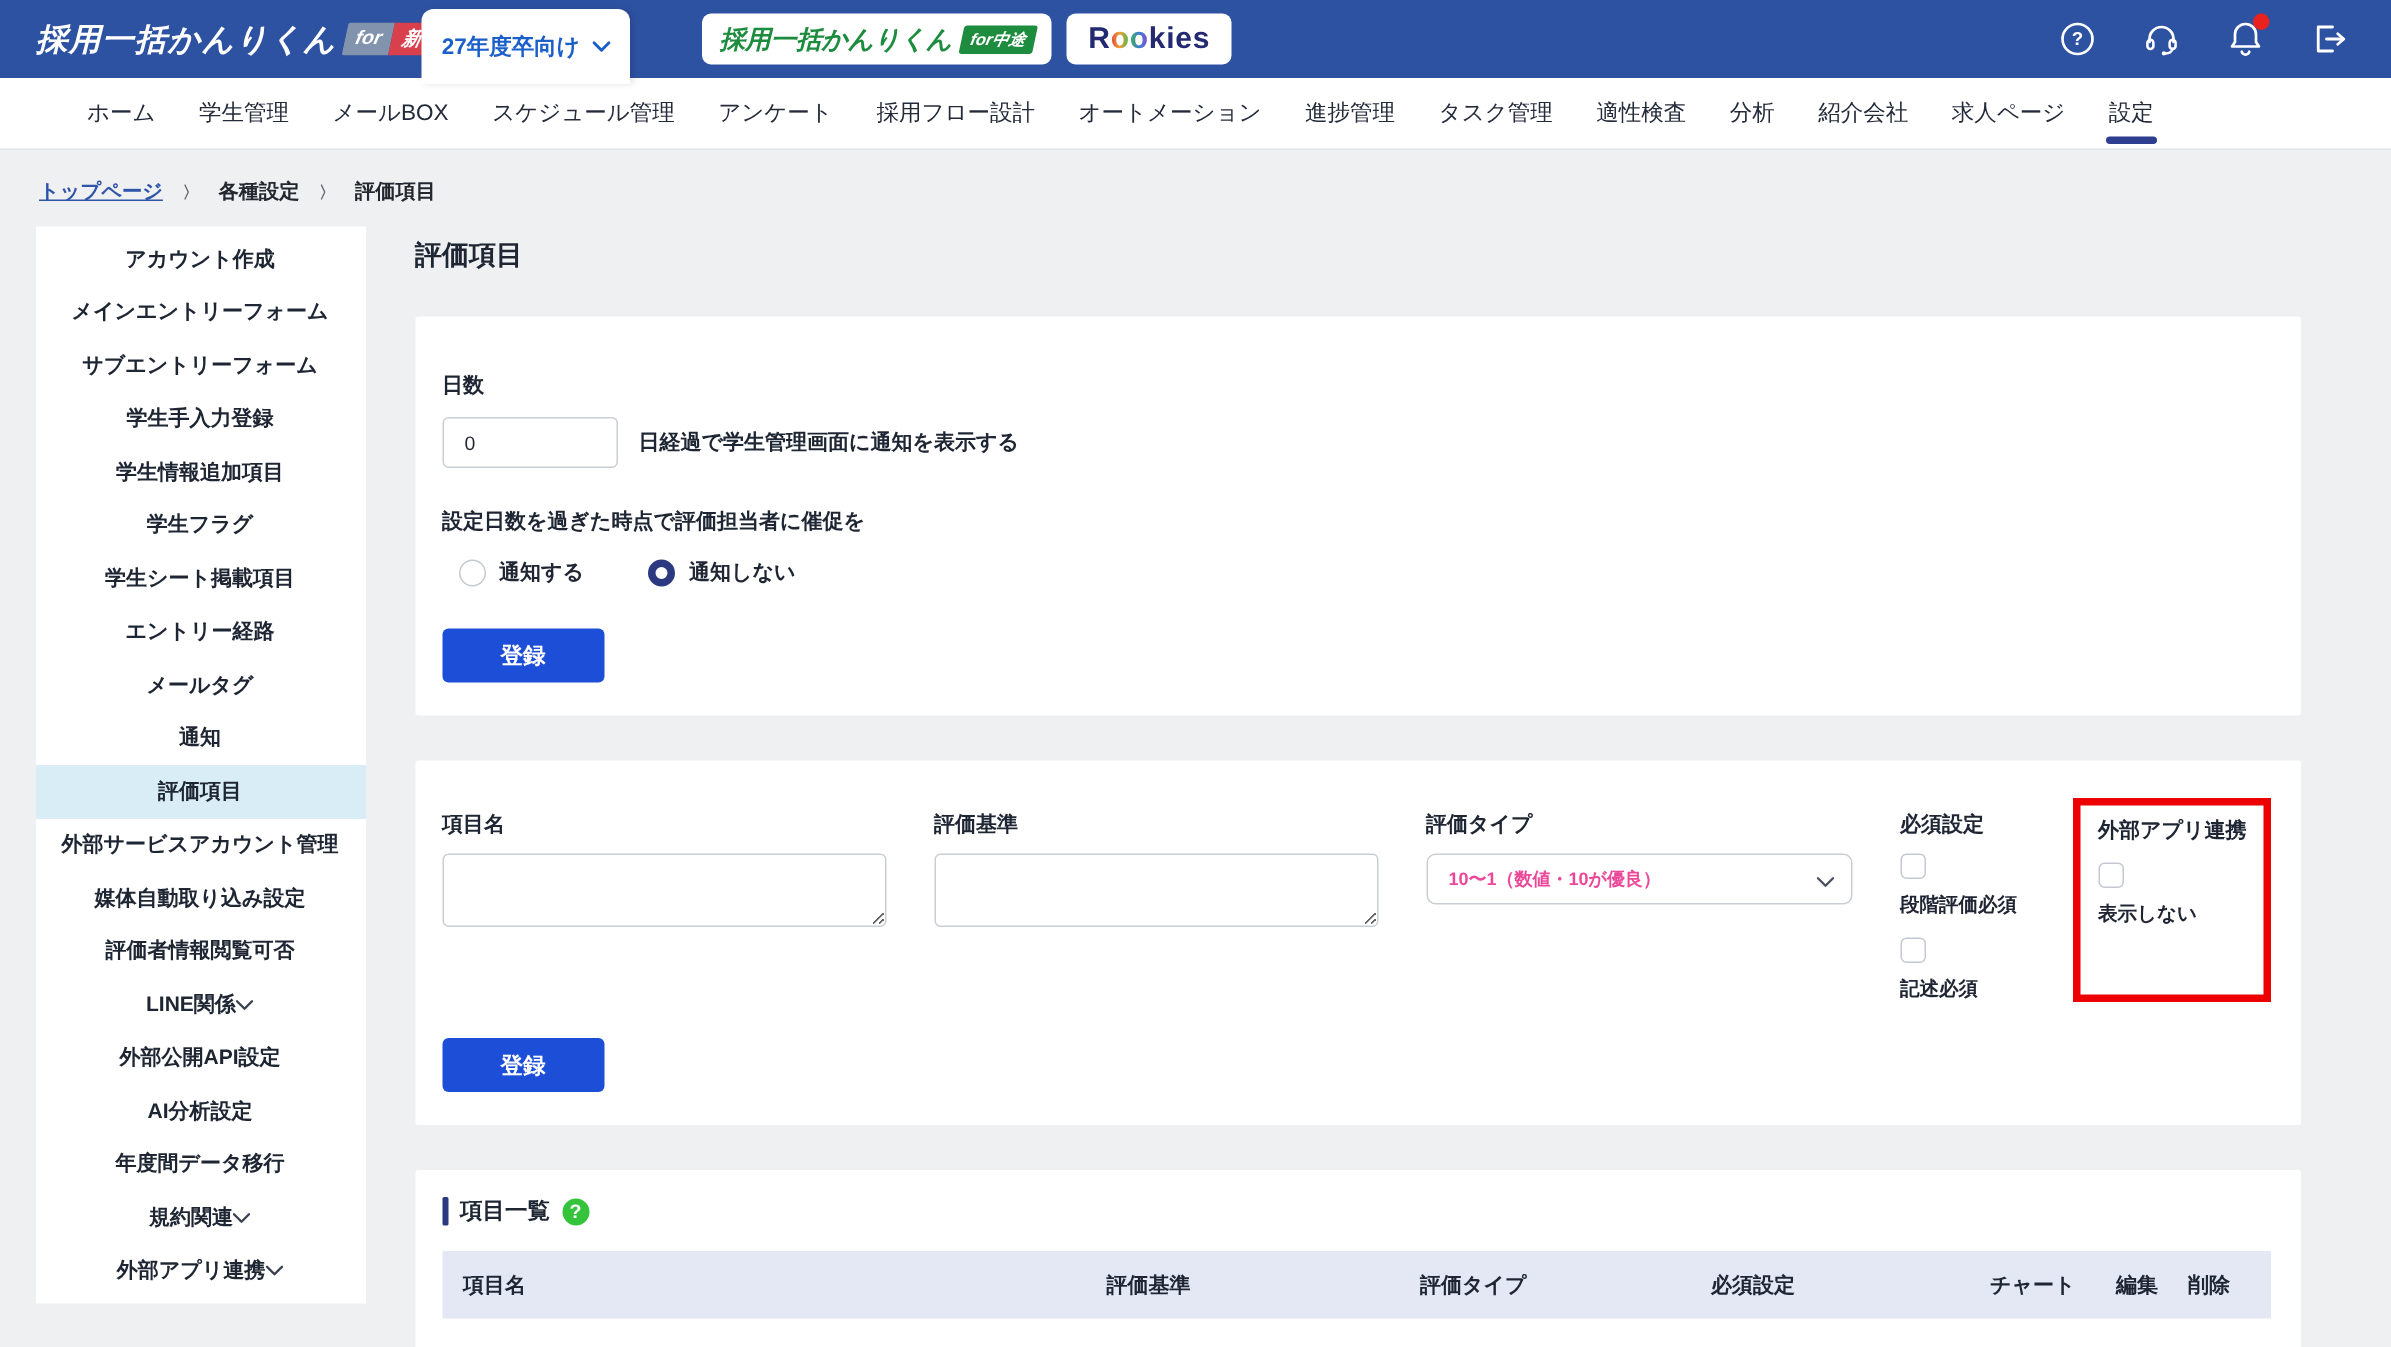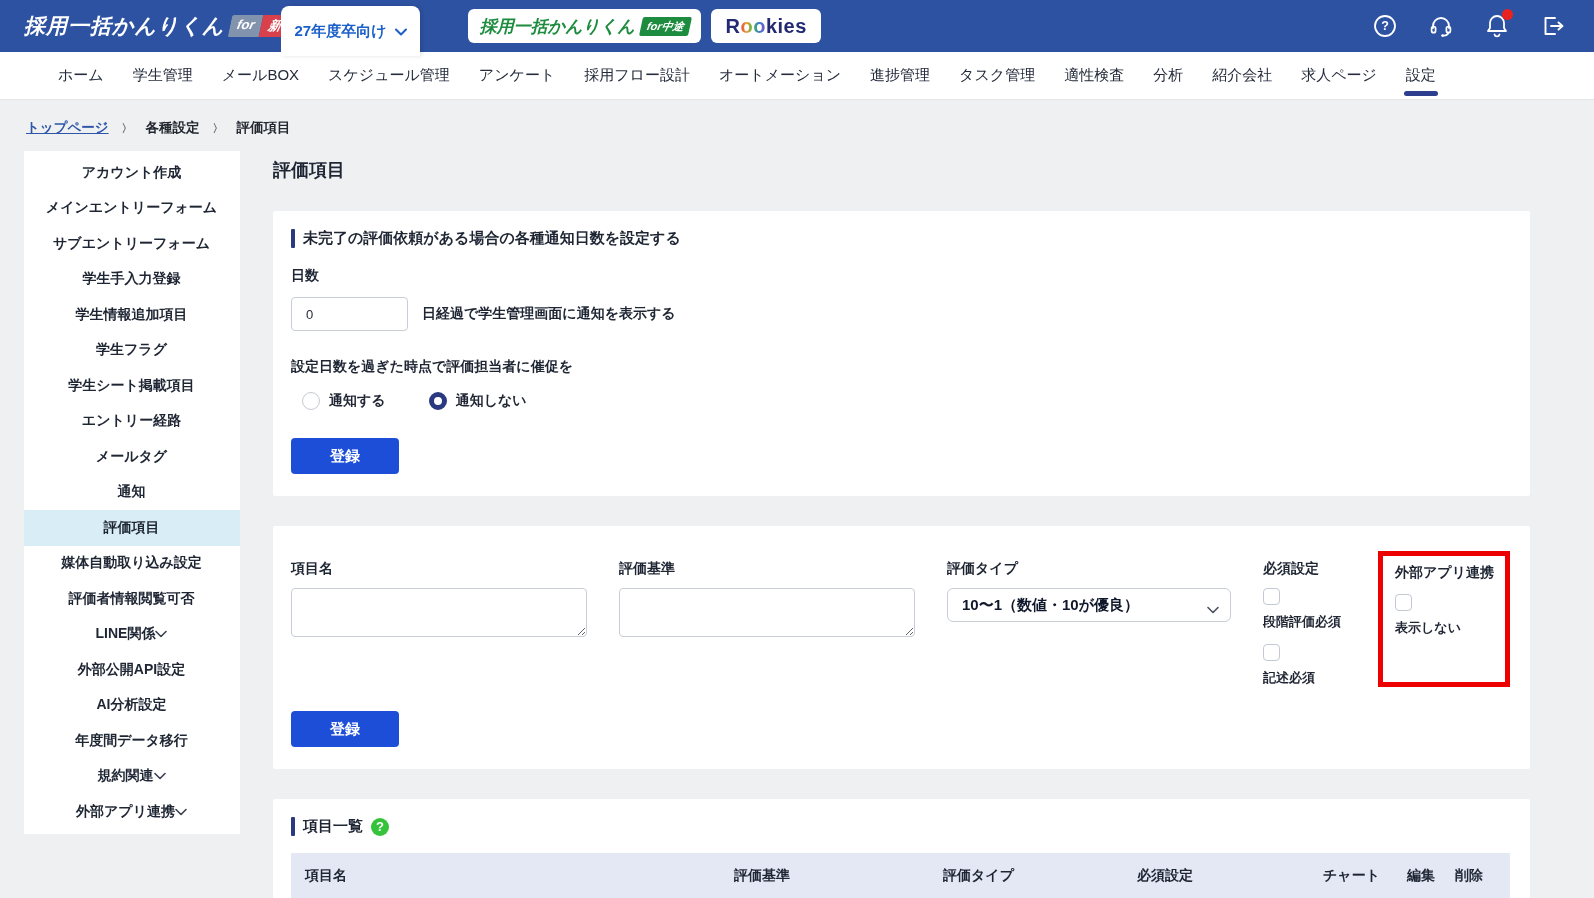--- a/index.html
+++ b/index.html
@@ -86,21 +86,21 @@
     border-radius:4px; font-size:15px; font-weight:800; cursor:pointer; font-family:inherit; }
 
   .fields-row { display:flex; margin-top:16px; }
   .field-col { display:flex; flex-direction:column; }
   .field-col .field-label { margin-bottom:10px; }
   .fc-name, .fc-criteria { width:296px; margin-right:32px; }
   .fc-type { width:284px; margin-right:32px; }
   .fc-required { width:115px; }
   .ta { width:100%; height:49px; border:1px solid #c9ced6; border-radius:4px; resize:both; font-family:inherit; font-size:13px; padding:6px 8px; }
   .select-box { position:relative; width:100%; height:34px; border:1px solid #c9ced6; border-radius:6px;
-    display:flex; align-items:center; padding:0 30px 0 14px; font-size:15px; font-weight:600; color:#0f172a; cursor:pointer; }
+    display:flex; align-items:center; padding:0 30px 0 14px; font-size:12px; font-weight:600; color:#ec4899; cursor:pointer; }
   .select-box .sel-chev { position:absolute; right:11px; top:11px; }
   .check-row { display:flex; align-items:flex-start; gap:8px; cursor:pointer;flex-direction:column; }
   .check-row + .check-row { margin-top:13px; }
   .checkbox { width:17px; height:17px; border:1.5px solid #c2c9d3; border-radius:4px; background:#fff; flex:none; }
   .check-label { font-size:13px; font-weight:700; white-space:nowrap; }
 
   .chart-highlight { margin-left:auto; margin-top:-9px; border:5px solid #ec0000; padding:8px 11px 20px 12px; }
   .chart-highlight .field-label { margin-bottom:12px; white-space:nowrap; }
 
   .list-head { display:flex; align-items:center; gap:8px; }
@@ -237,20 +237,23 @@
     <div class="side-item">
         <span>メールタグ</span>
       </div>
     <div class="side-item">
         <span>通知</span>
       </div>
     <div class="side-item active">
         <span>評価項目</span>
       </div>
     <div class="side-item">
+        <span>外部サービスアカウント管理</span>
+      </div>
+    <div class="side-item">
         <span>媒体自動取り込み設定</span>
       </div>
     <div class="side-item">
         <span>評価者情報閲覧可否</span>
       </div>
     <div class="side-item">
       <span>LINE関係</span>
       <span class="chev">
           <svg width="12" height="8" viewBox="0 0 12 8">
             <path d="M1 1.5 L6 6.5 L11 1.5" fill="none" stroke="#3a4150" stroke-width="1.6" stroke-linecap="round" stroke-linejoin="round"></path>
@@ -281,24 +284,20 @@
             <path d="M1 1.5 L6 6.5 L11 1.5" fill="none" stroke="#3a4150" stroke-width="1.6" stroke-linecap="round" stroke-linejoin="round"></path>
           </svg>
         </span>
     </div>
   </div>
 
   <div class="main-col">
     <div class="page-title">評価項目</div>
 
     <div class="card card-1">
-      <div class="sec-head">
-        <span class="sec-bar"></span>
-        <span class="sec-title">未完了の評価依頼がある場合の各種通知日数を設定する</span>
-      </div>
       <div class="field-label" style="margin-top:19px;">日数</div>
       <div class="days-row">
         <input class="days-input" type="text" value="0" style="">
         <span class="field-label">日経過で学生管理画面に通知を表示する</span>
       </div>
       <div class="field-label" style="margin-top:27px;">設定日数を過ぎた時点で評価担当者に催促を</div>
       <div class="radio-row">
         <span class="radio-opt">
           <span class="radio-circle"></span>
           <span class="radio-label">通知する</span>

